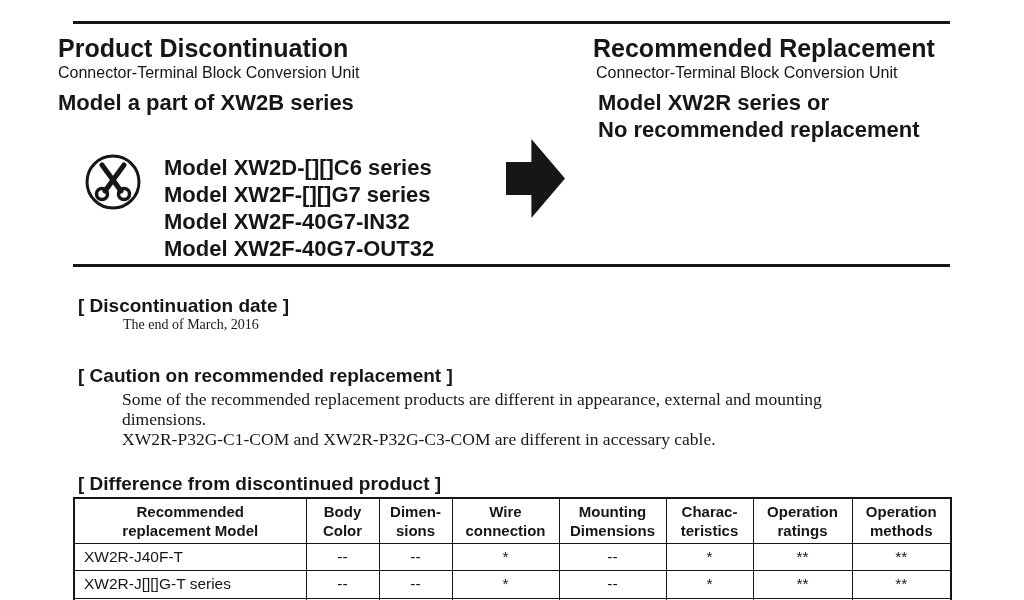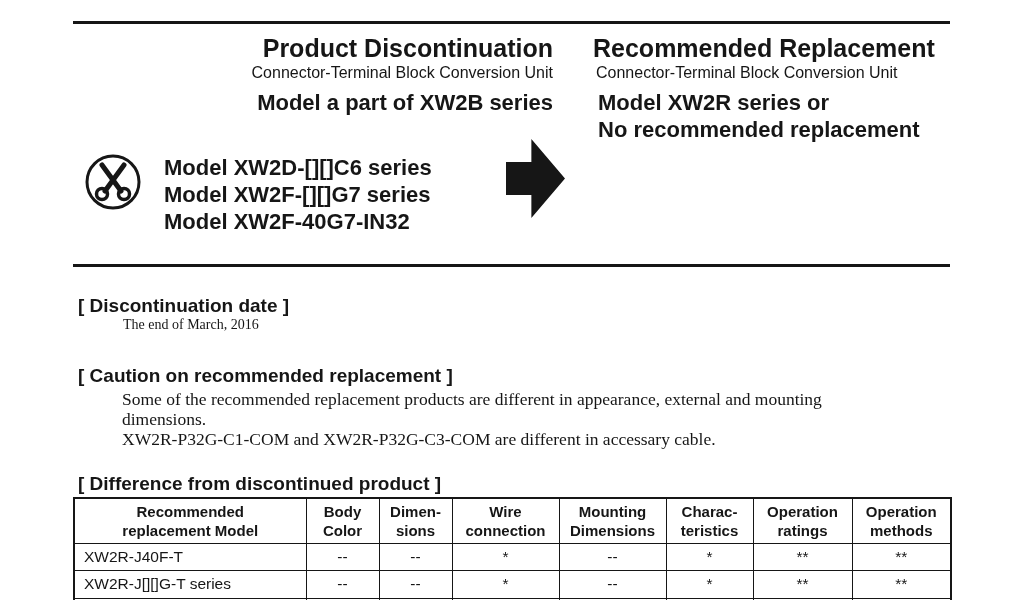--- a/index.html
+++ b/index.html
@@ -5,21 +5,21 @@
   * { margin:0; padding:0; box-sizing:border-box; }
   html,body { width:1024px; height:600px; background:#ffffff; }
   body { font-family:"Liberation Sans", sans-serif; color:#161616; }
   .page { position:relative; width:1024px; height:600px; background:#fff; overflow:hidden; }
 
   .rule { position:absolute; left:73px; width:877px; height:3px; background:#161616; }
   .rule-top { top:21px; }
   .rule-bottom { top:264px; }
 
   
-  .hl { position:absolute; left:76px; width:477px; text-align:right; }
+  .hl { position:absolute; left:58px; width:477px; text-align:left; }
   .hl-title { top:34px; font-size:25px; font-weight:bold; }
   .hl-sub { top:64px; font-size:16px; }
   .hl-model { top:90px; font-size:22px; font-weight:bold; }
 
   
   .hr-title { position:absolute; left:593px; top:34px; font-size:25px; font-weight:bold; }
   .hr-sub { position:absolute; left:596px; top:64px; font-size:16px; }
   .hr-line1 { position:absolute; left:598px; top:90px; font-size:22px; font-weight:bold; }
   .hr-line2 { position:absolute; left:598px; top:117px; font-size:22px; font-weight:bold; }
 
@@ -75,20 +75,21 @@
       <circle cx="40" cy="41" r="5.5" fill="none" stroke="#161616" stroke-width="3.5"></circle>
     </svg>
   </div>
 
   <div class="arrow"></div>
 
   <div class="models models-left">
     <div>Model XW2D-[][]C6 series</div>
     <div>Model XW2F-[][]G7 series</div>
     <div>Model XW2F-40G7-IN32</div>
+    <div>Model XW2F-40G7-OUT32</div>
   </div>
 
 
   <div class="rule rule-bottom"></div>
 
   <div class="sec-head sec-date-head">[ Discontinuation date ]</div>
   <div class="sec-date-body">The end of March, 2016</div>
 
   <div class="sec-head sec-caution-head">[ Caution on recommended replacement ]</div>
   <div class="sec-caution-body">Some of the recommended replacement products are different in appearance, external and mounting

